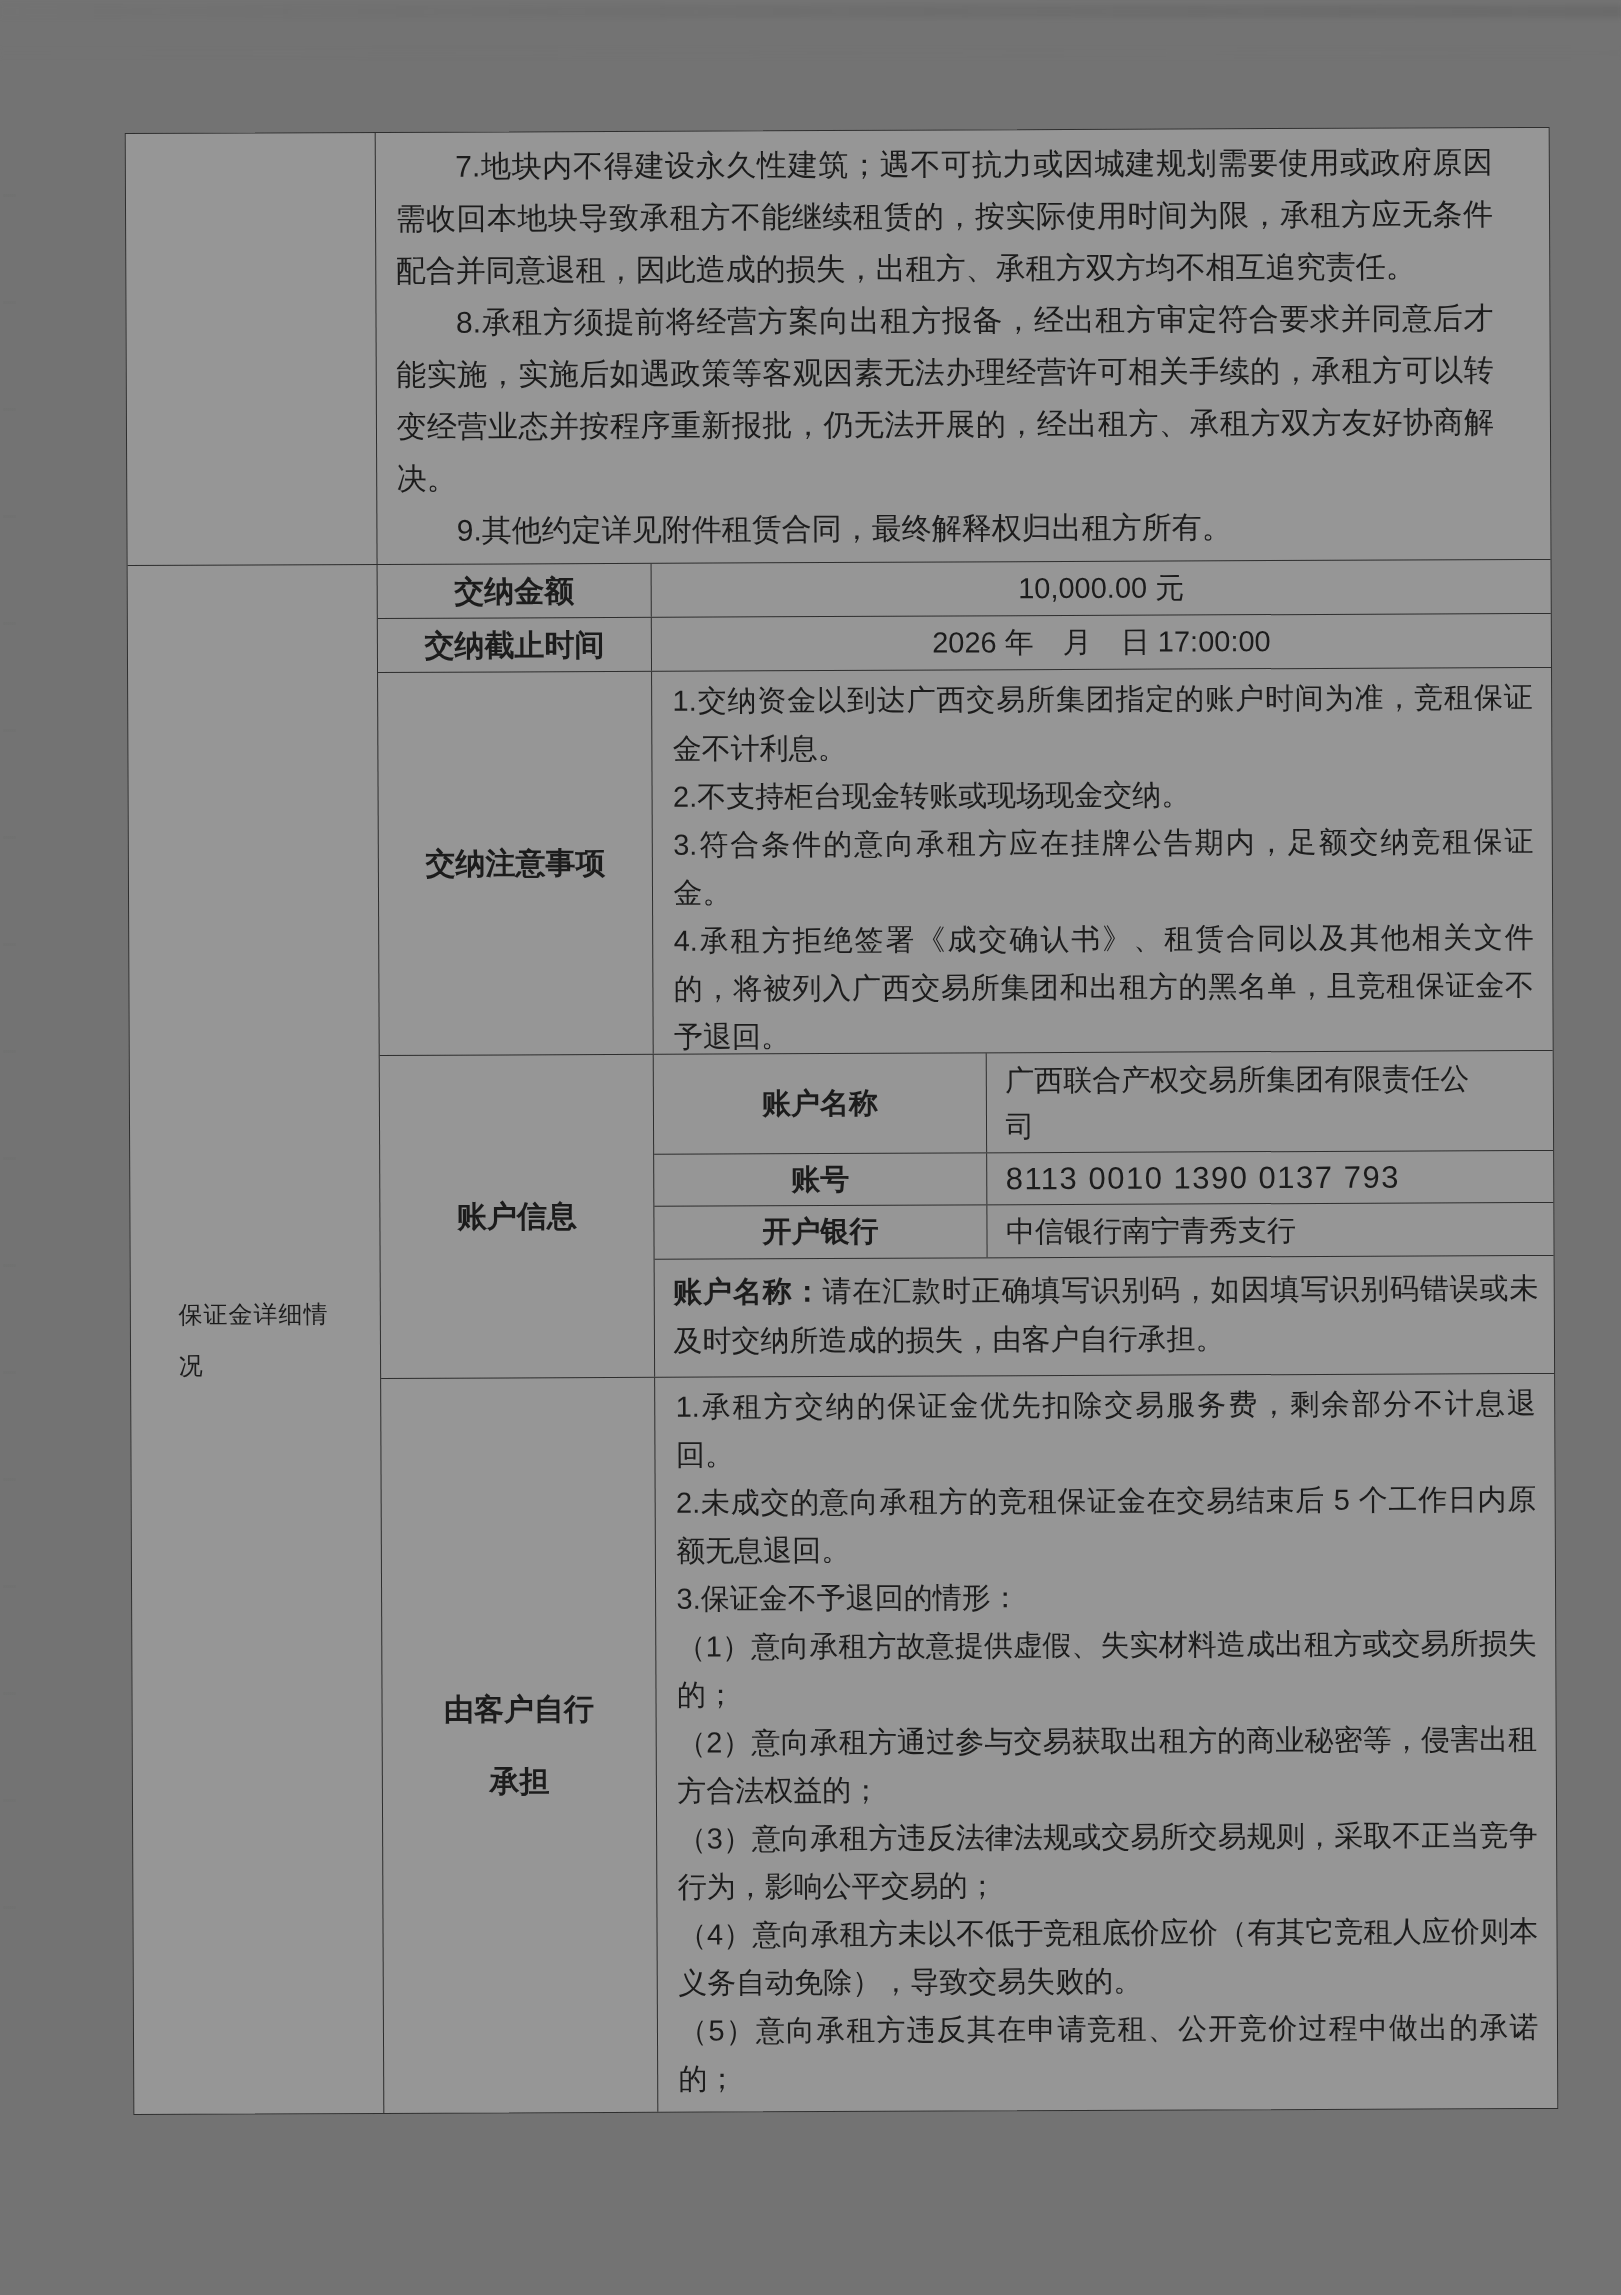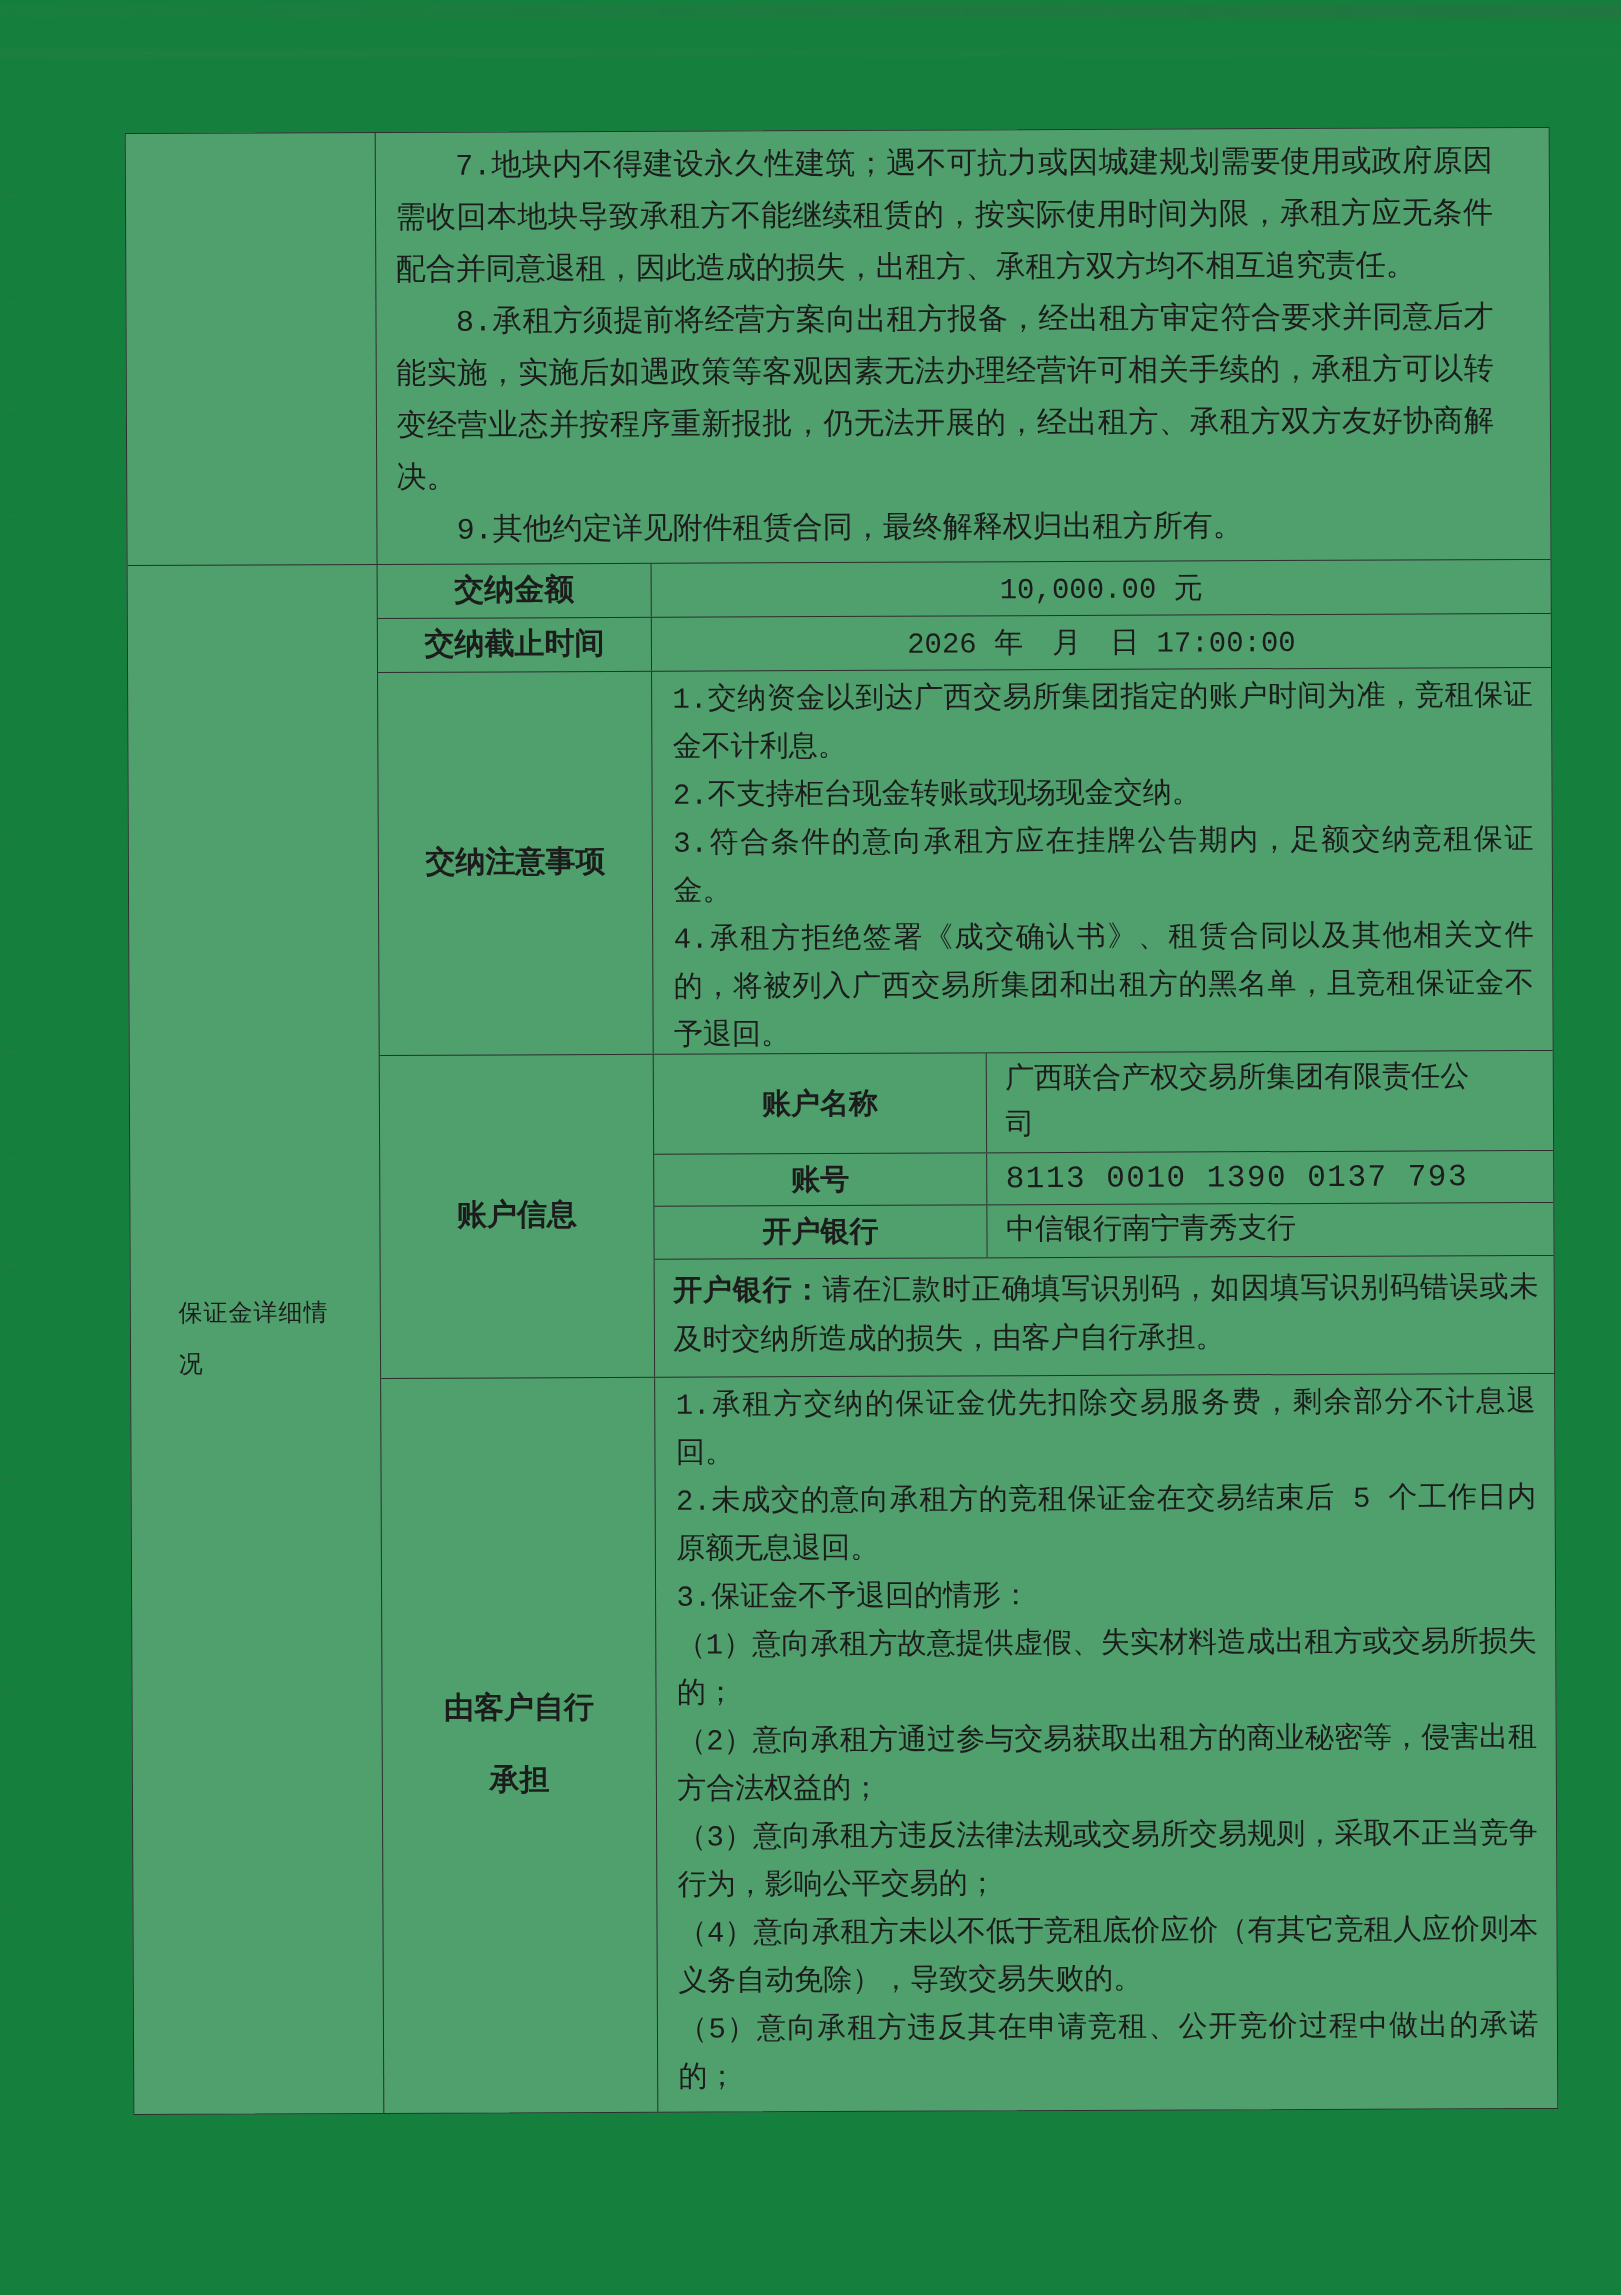--- a/index.html
+++ b/index.html
@@ -1,18 +1,18 @@
 <!DOCTYPE html>
 <html style="font-size:8.2px"><head>
 <meta charset="utf-8">
 <style>
   html,body{margin:0;padding:0;width:1622px;height:2295px;overflow:hidden;}
   body{background:#eeeeec;}
-  .page{position:relative;width:1622px;height:2295px;background:#15803d;
-        font-family:Liberation Mono, monospace;color:#1c1c1c;}
+  .page{position:relative;width:1622px;height:2295px;background:#737373;
+        font-family:Liberation Sans, sans-serif;color:#1c1c1c;}
   
   .smudge{position:absolute;left:0;right:0;filter:blur(2px);pointer-events:none;}
   .smudge-a{top:5.1px;height:13.3px;background:linear-gradient(to right,rgba(110,110,110,0.05),rgba(80,80,80,0.22));}
   .smudge-b{top:49px;height:8.2px;background:linear-gradient(to right,rgba(120,120,120,0.10),rgba(120,120,120,0.04));}
   .edge-specks{position:absolute;left:3.1px;top:194px;width:13.3px;height:1738px;opacity:.35;
       background:repeating-linear-gradient(to bottom,rgba(90,95,90,0.25) 0 3.1px,transparent 3.1px 107px);}
   
   .doc-table{position:absolute;left:129px;top:130px;width:1425px;height:1982px;
              border:1.5px solid #2e2e2e;display:flex;flex-direction:column;
              transform:rotate(-0.25deg);box-sizing:border-box;background:rgba(255,255,255,0.25);}
@@ -109,21 +109,21 @@
             </div>
             <div class="acc-r acc-num">
               <div class="albl">账号</div>
               <div class="aval">8113 0010 1390 0137 793</div>
             </div>
             <div class="acc-r acc-bank">
               <div class="albl">开户银行</div>
               <div class="aval">中信银行南宁青秀支行</div>
             </div>
             <div class="acc-tip">
-              <p><span class="tip-label">开户银行：</span><span>请在汇款时正确填写识别码，如因填写识别码错误或未及时交纳所造成的损失，由客户自行承担。</span></p>
+              <p><span class="tip-label">账户名称：</span><span>请在汇款时正确填写识别码，如因填写识别码错误或未及时交纳所造成的损失，由客户自行承担。</span></p>
             </div>
           </div>
         </div>
 
         <div class="r r-disposal">
           <div class="lbl">
             <span class="disposal-lbl">由客户自行承担</span>
           </div>
           <div class="content">
             <p>1.承租方交纳的保证金优先扣除交易服务费，剩余部分不计息退回。</p>

